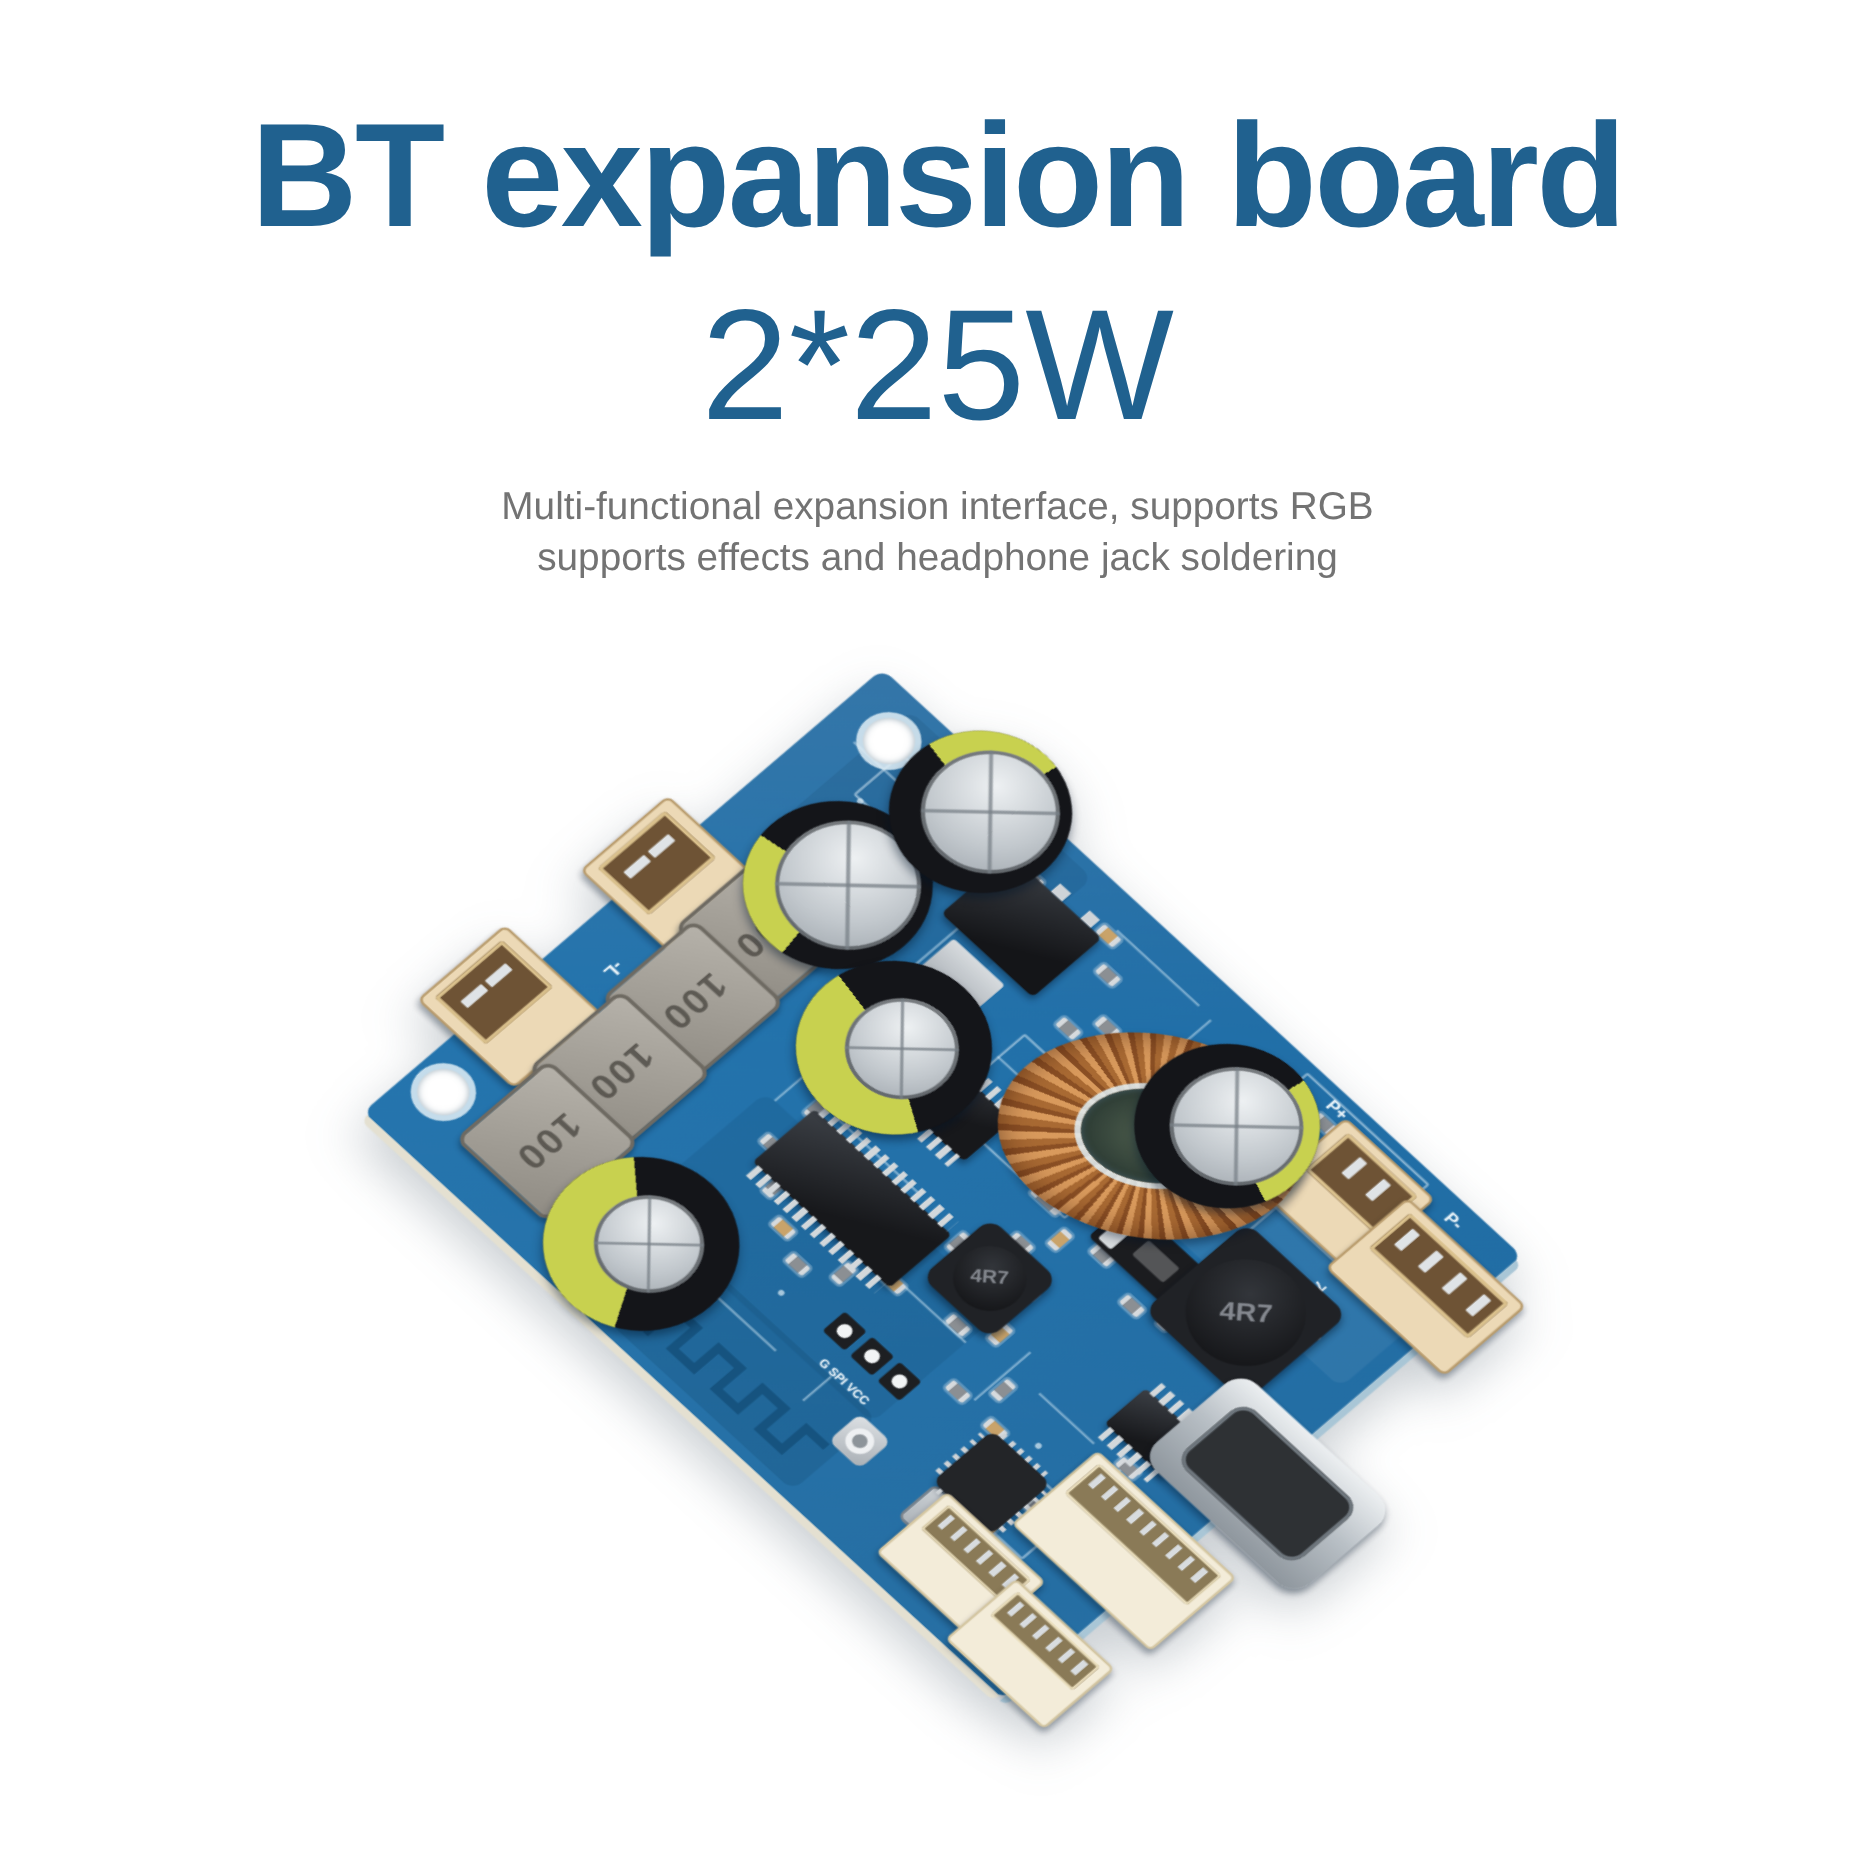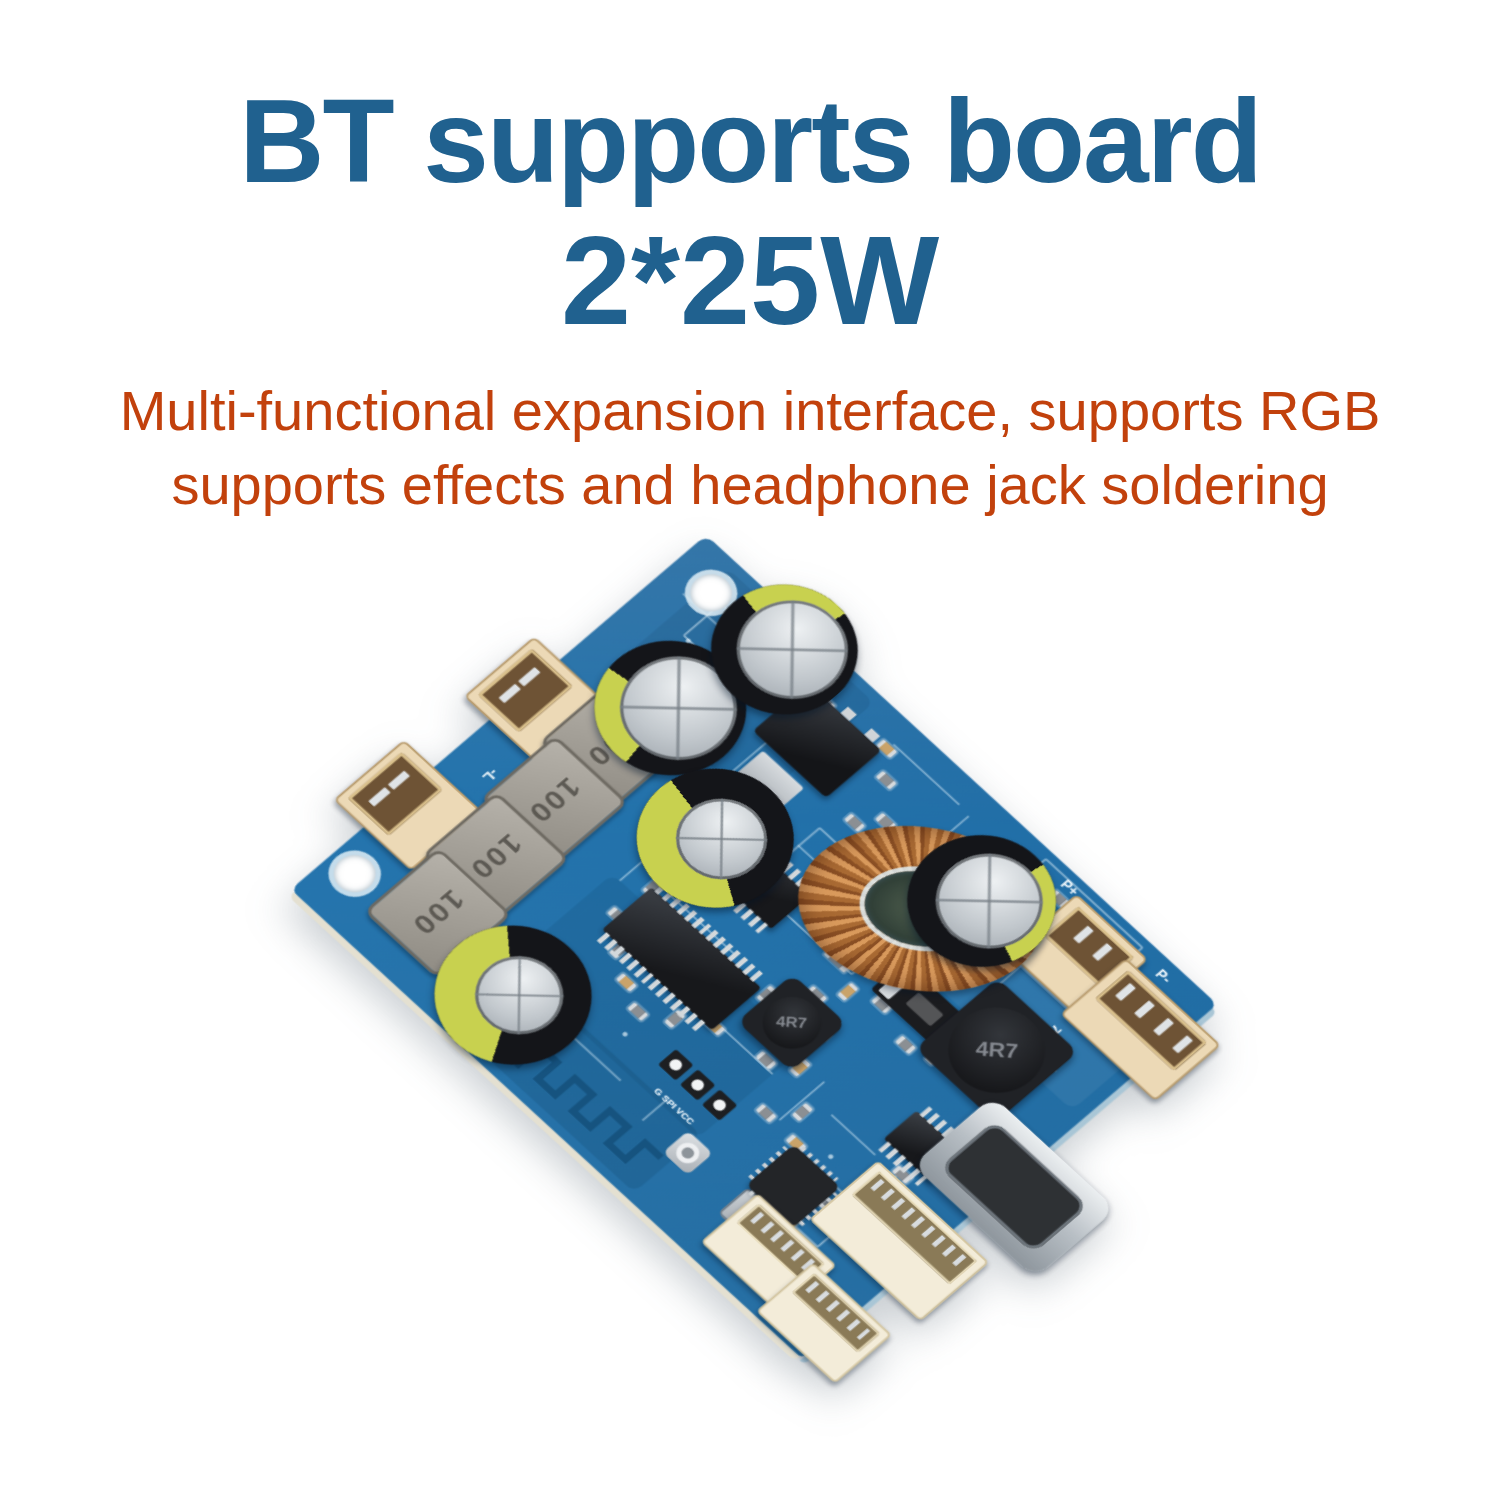--- a/index.html
+++ b/index.html
@@ -1,22 +1,22 @@
 <!DOCTYPE html>
 <html><head>
 <meta charset="utf-8">
 <style>
   html,body{margin:0;padding:0;background:#fff;}
   .stage{position:relative;width:1500px;height:1500px;background:#ffffff;overflow:hidden;
          font-family:"Liberation Sans",sans-serif;}
   
   .hdr{position:absolute;top:78px;left:0;width:1500px;text-align:center;}
   .title{font-weight:bold;color:#20618f;font-size:118px;line-height:1.08;letter-spacing:-2px;}
-  .title2{font-weight:bold;color:#20618f;font-size:126px;line-height:1.0;margin-top:13px;letter-spacing:0px;}
-  .subtitle{margin-top:30px;color:#c2410c;font-size:56px;line-height:1.32;font-weight:normal;}
+  .title2{font-weight:normal;color:#20618f;font-size:126px;line-height:1.0;margin-top:24px;letter-spacing:0px;}
+  .subtitle{margin-top:30px;color:#737373;font-size:31px;line-height:1.32;font-weight:normal;}
   
   .board{position:absolute;left:0;top:0;width:700px;height:555px;border-radius:10px;
          transform:matrix(0.7314,0.6714,-0.7495,0.6396,706,535);transform-origin:0 0;
          background:linear-gradient(150deg,#1e679f 0%,#2373ac 40%,#2a7cb6 75%,#2f83bd 100%);
          filter:drop-shadow(10px 14px 20px rgba(60,80,95,0.28));}
   .board::before{content:"";position:absolute;inset:0;border-radius:10px;pointer-events:none;
          background:linear-gradient(135deg,rgba(255,255,255,0.10),transparent 35%,rgba(0,20,45,0.16) 90%);}
   .edge-b{position:absolute;left:4px;right:4px;bottom:-6px;height:7px;background:#e4e0d1;border-radius:0 0 9px 9px;}
   .edge-r{position:absolute;top:6px;bottom:-2px;right:-5px;width:6px;background:#a9c6d6;border-radius:0 8px 8px 0;}
   .c{position:absolute;transform:translate(-50%,-50%);}
@@ -87,21 +87,21 @@
   .ipex i{position:absolute;inset:6px;border-radius:50%;border:5px solid #eef0f2;background:#8d949a;}
   .hdr3{display:flex;gap:6px;}
   .hdr3 i{position:relative;width:24px;height:24px;background:#1d1f22;border-radius:3px;}
   .hdr3 i::after{content:"";position:absolute;inset:6px;border-radius:50%;background:#f2f4f5;}
 </style>
 </head>
 <body>
 
 <div class="stage">
   <div class="hdr">
-    <div class="title">BT supports board</div>
+    <div class="title">BT expansion board</div>
     <div class="title2">2*25W</div>
     <div class="subtitle">
       <span>Multi-functional expansion interface, supports RGB</span><br>
       <span>supports effects and headphone jack soldering</span>
     </div>
   </div>
 
   <div class="board" id="board">
     <div class="edge-b"></div>
     <div class="edge-r"></div>

